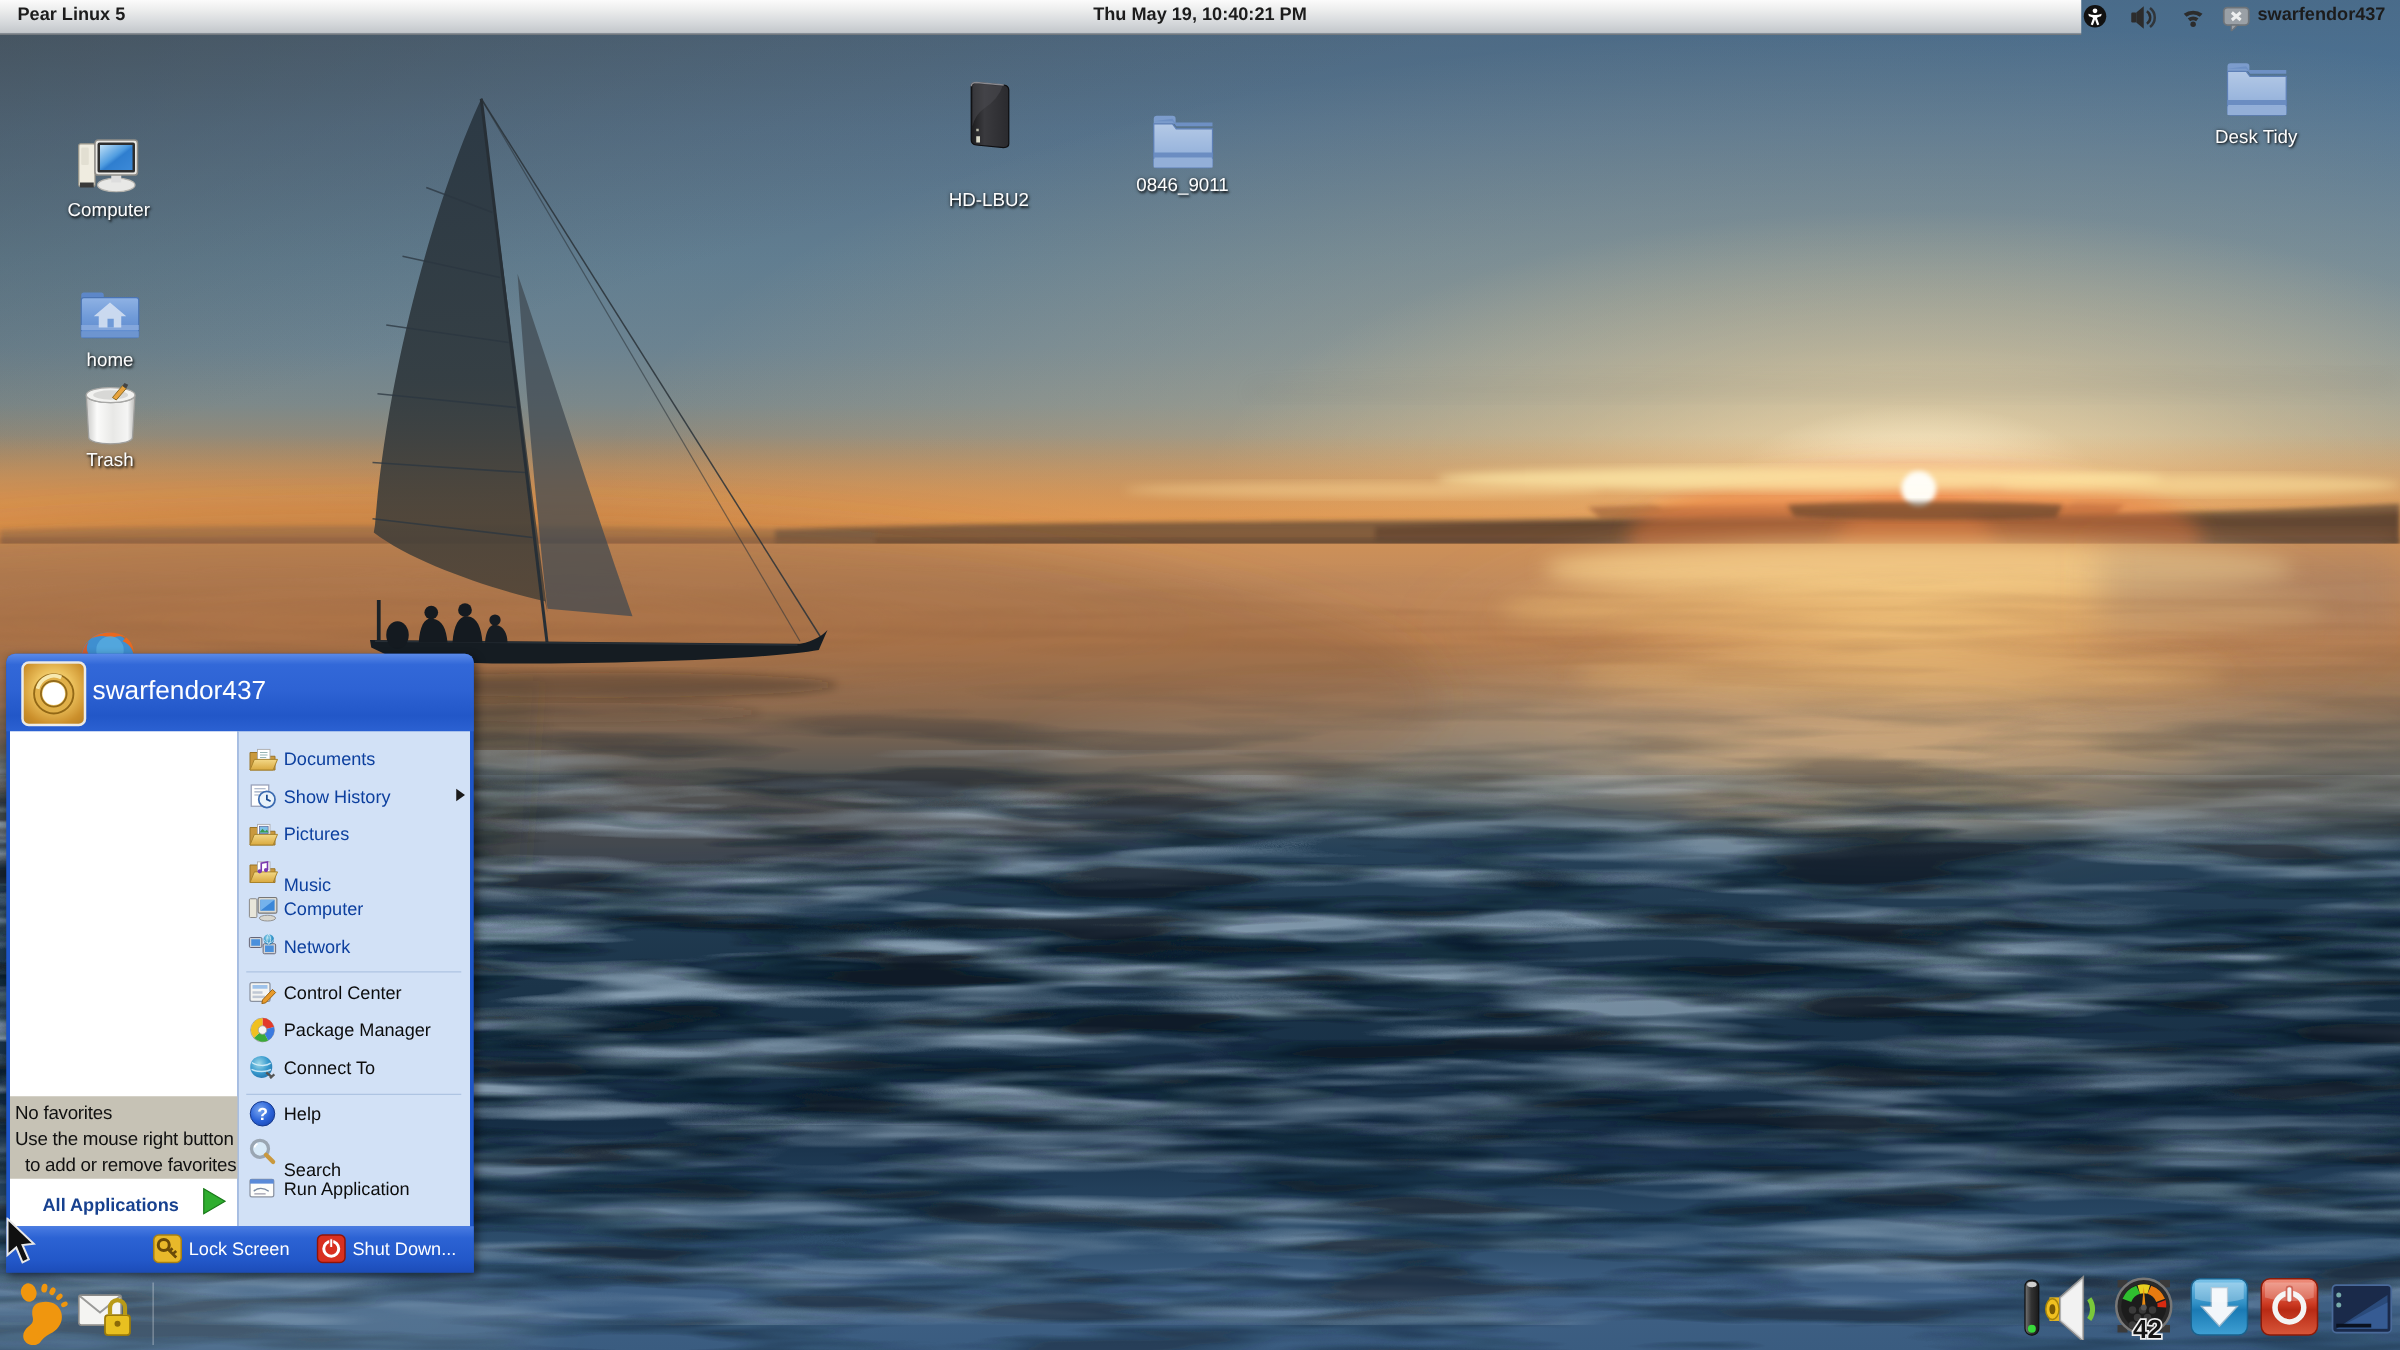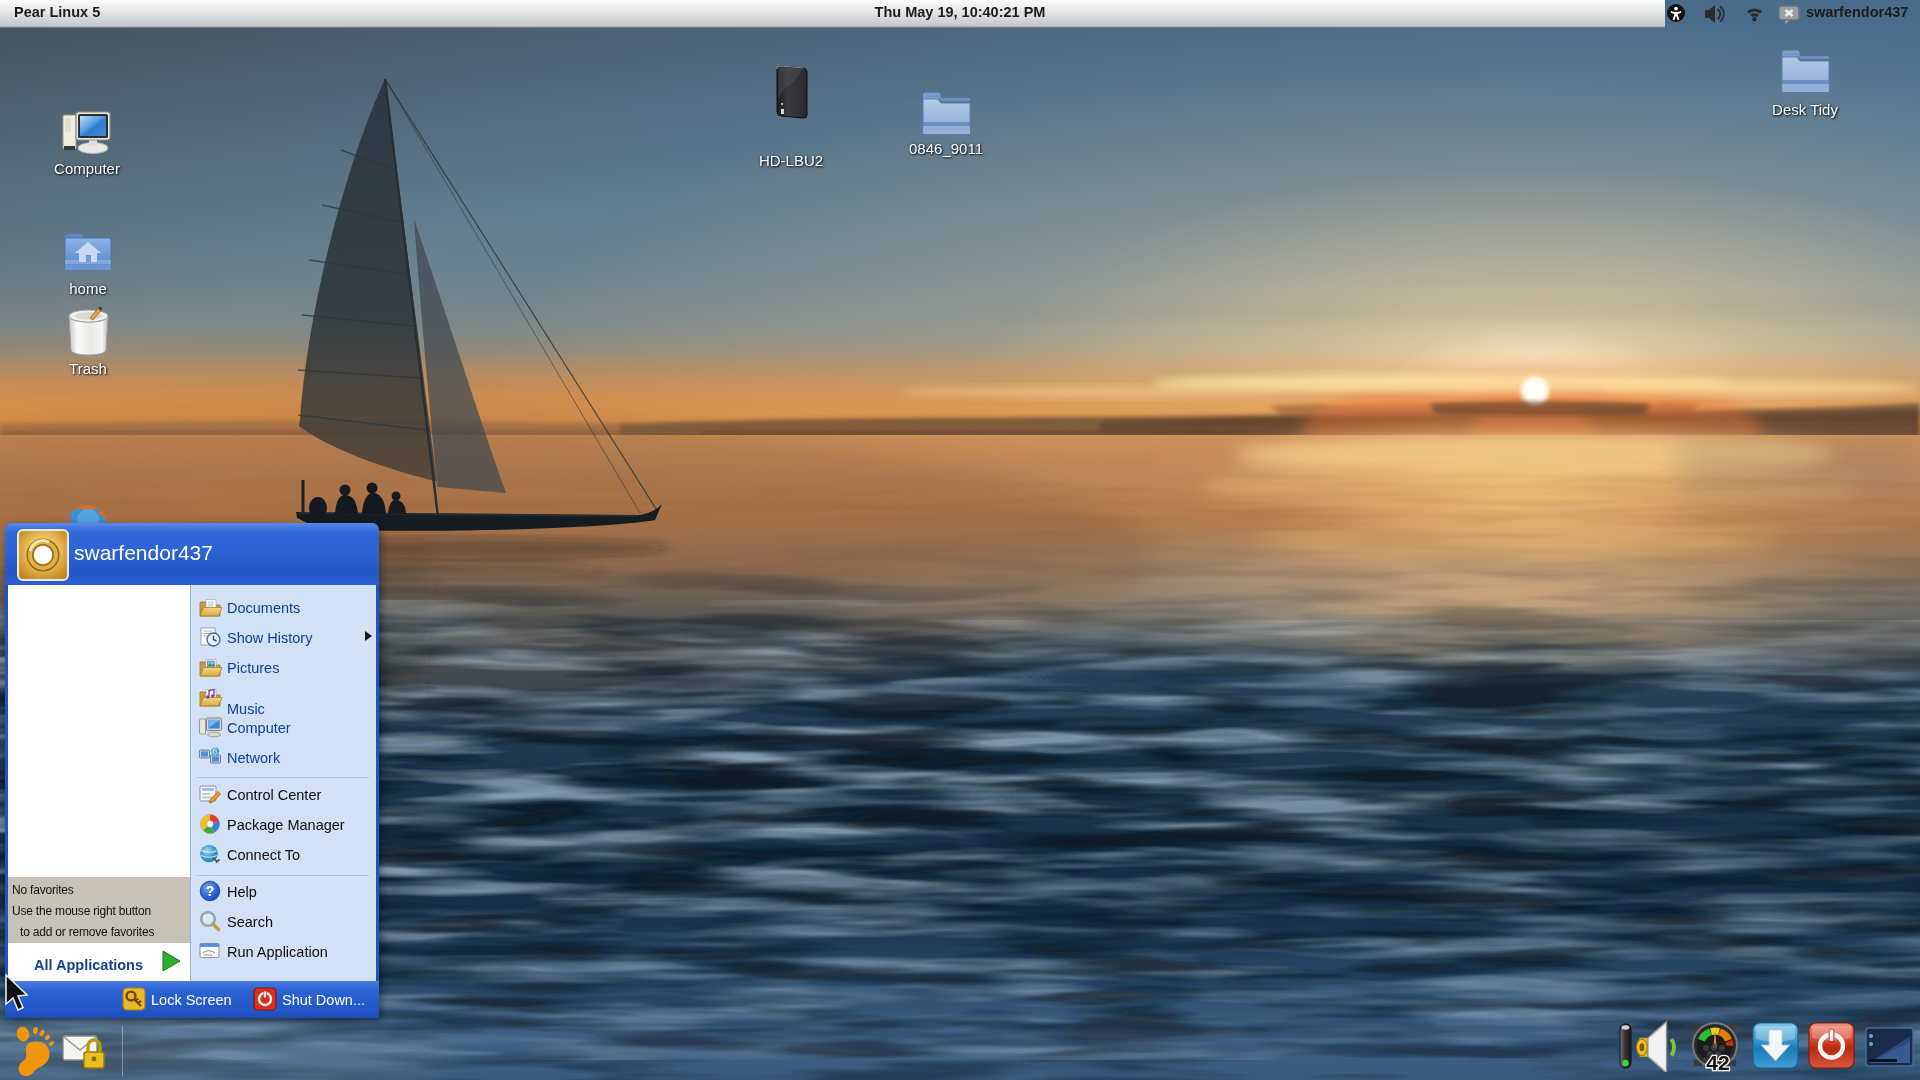--- a/index.html
+++ b/index.html
@@ -494,25 +494,25 @@
  <div class="abs mi mib" style="left:222px;top:77px;">Documents</div>
  <div class="abs mi mib" style="left:222px;top:107px;">Show History</div>
  <div class="abs mi mib" style="left:222px;top:137px;">Pictures</div>
  <div class="abs mi mib" style="left:222px;top:178px;">Music</div>
  <div class="abs mi mib" style="left:222px;top:197px;">Computer</div>
  <div class="abs mi mib" style="left:222px;top:227px;">Network</div>
  <div class="abs mi" style="left:222px;top:264px;">Control Center</div>
  <div class="abs mi" style="left:222px;top:294px;">Package Manager</div>
  <div class="abs mi" style="left:222px;top:324px;">Connect To</div>
  <div class="abs mi" style="left:222px;top:361px;">Help</div>
- <div class="abs mi" style="left:222px;top:391px;">Search</div>
+ <div class="abs mi" style="left:222px;top:406px;">Search</div>
  <div class="abs mi" style="left:222px;top:421px;">Run Application</div>
  <div class="abs" style="left:360px;top:108px;width:0;height:0;border-left:7px solid #1a1a1a;border-top:5px solid transparent;border-bottom:5px solid transparent;"></div>
 
- <div class="abs" style="left:3px;top:354px;width:182px;height:66px;background:#c6c2b5;color:#111;font-size:12px;letter-spacing:-0.2px;line-height:21px;padding-top:3px;box-sizing:border-box;white-space:nowrap;overflow:hidden;">
+ <div class="abs" style="left:3px;top:354px;width:182px;height:66px;background:#c6c2b5;color:#111;font-size:15px;letter-spacing:-0.2px;line-height:21px;padding-top:3px;box-sizing:border-box;white-space:nowrap;overflow:hidden;">
    <div style="margin-left:4px;">No favorites</div>
    <div style="margin-left:4px;">Use the mouse right button</div>
    <div style="margin-left:12px;">to add or remove favorites</div>
  </div>
  <div class="abs" style="left:3px;top:428px;width:182px;height:30px;color:#17418f;font-size:15px;font-weight:bold;">
    <div style="margin:6px 0 0 26px;font-size:14.5px;">All Applications</div>
  </div>
  <svg class="abs" style="left:155px;top:427px" width="22" height="22" viewBox="0 0 22 22">
    <path d="M3,1 L20,11 L3,21 Z" fill="#2fae2f" stroke="#1a7a1a" stroke-width="1"></path>
  </svg>

